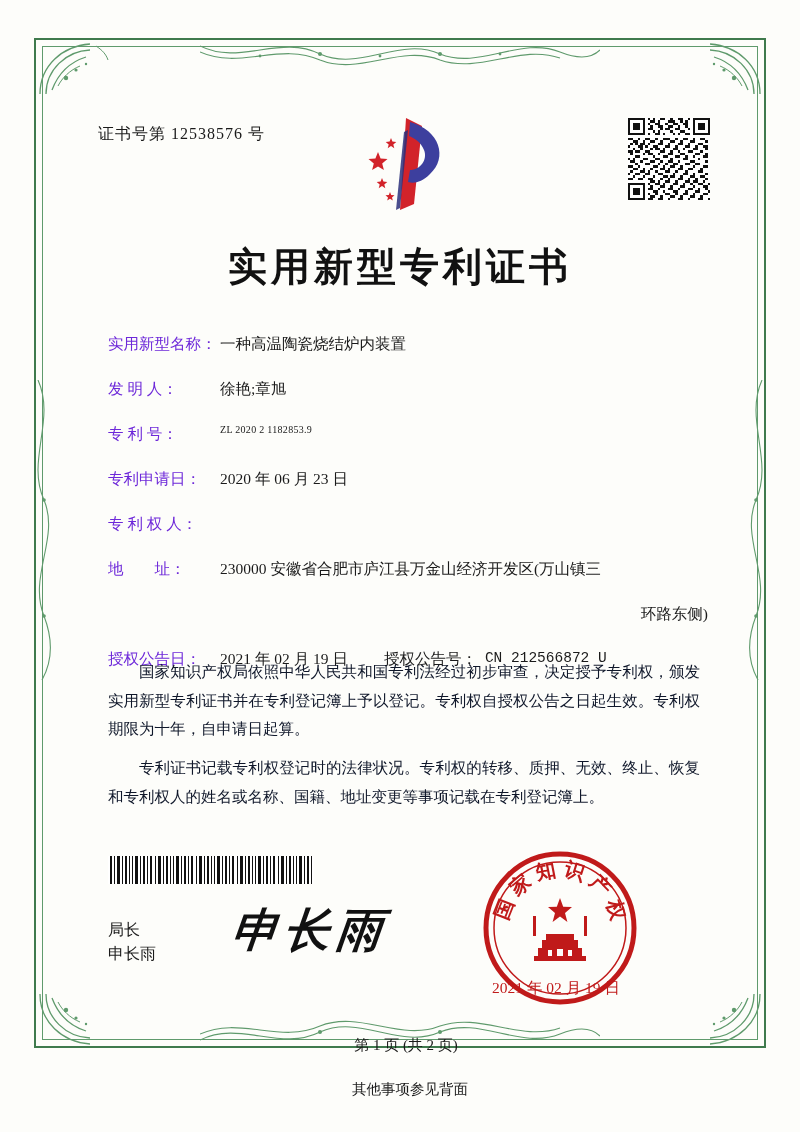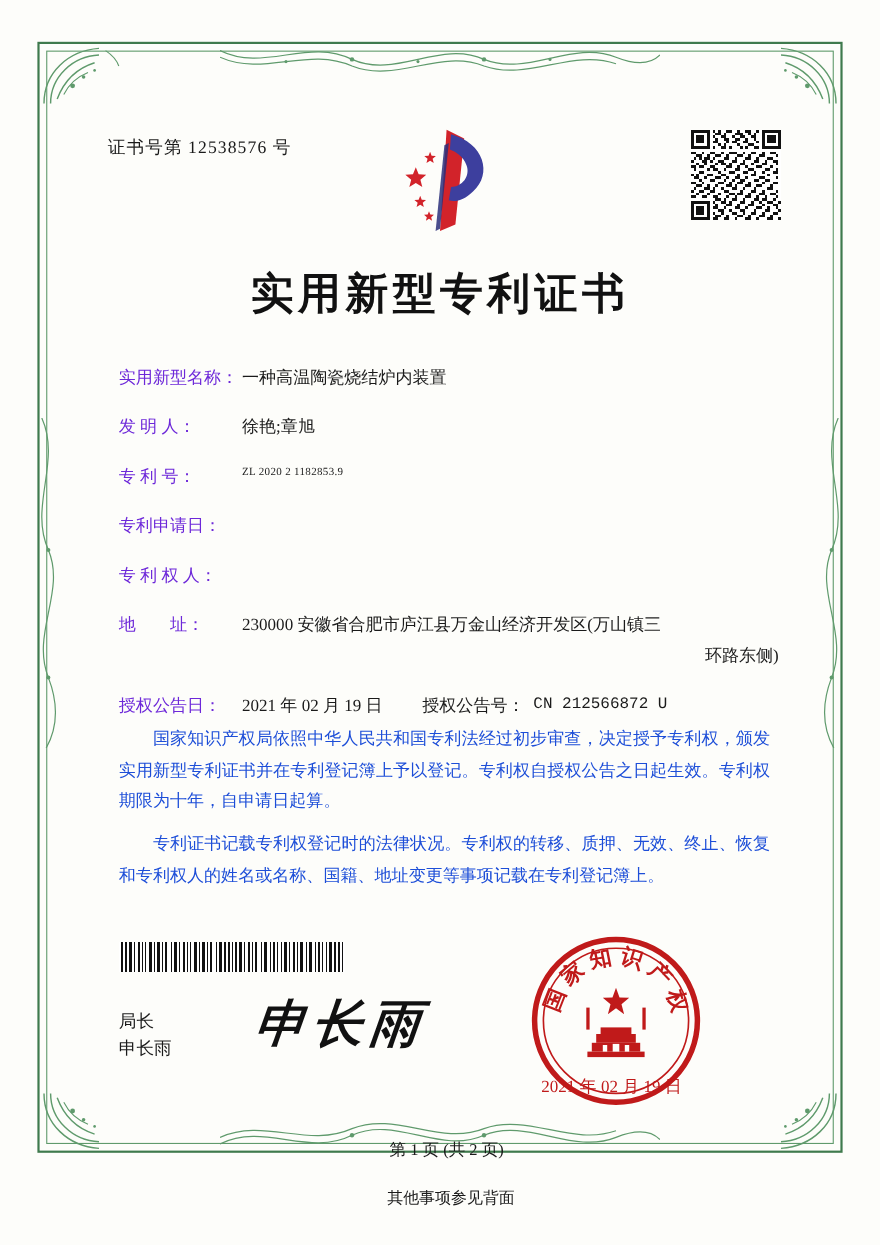--- a/index.html
+++ b/index.html
@@ -167,21 +167,21 @@
   }
 
   
   .paragraphs {
     position: absolute;
     left: 108px; top: 658px;
     width: 592px;
     font-size: 15.5px;
     line-height: 1.85;
     text-align: justify;
-    color: #1d4ed8;
+    color: #0f172a;
   }
   .paragraphs p {
     margin: 0 0 10px 0;
     text-indent: 2em;
   }
 
   
   .barcode {
     position: absolute;
     left: 108px; top: 856px;
@@ -609,27 +609,28 @@
       <div class="field-value">徐艳;章旭</div>
     </div>
 
     <div class="field-row">
       <div class="field-label">专 利 号：</div>
       <div class="field-value mono">ZL 2020 2 1182853.9</div>
     </div>
 
     <div class="field-row">
       <div class="field-label">专利申请日：</div>
+      <div class="field-value">2020 年 06 月 23 日</div>
     </div>
 
     <div class="field-row">
       <div class="field-label">专 利 权 人：</div>
     </div>
 
-    <div class="field-row" style="margin-bottom:4px;">
+    <div class="field-row" style="margin-bottom:21px;">
       <div class="field-label">地        址：</div>
       <div class="field-value">230000  安徽省合肥市庐江县万金山经济开发区(万山镇三</div>
     </div>
     <div class="field-row">
       <div class="field-value addr-cont">环路东侧)</div>
     </div>
 
     <div class="field-row twocol">
       <div class="field-label">授权公告日：</div>
       <div class="field-value" style="flex:0 0 auto;">2021 年 02 月 19 日</div>

